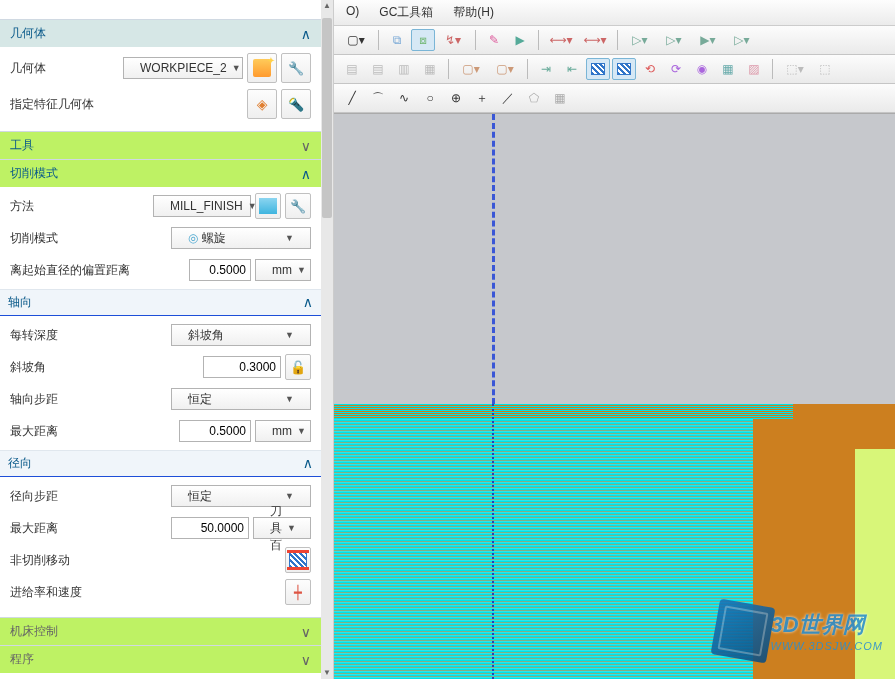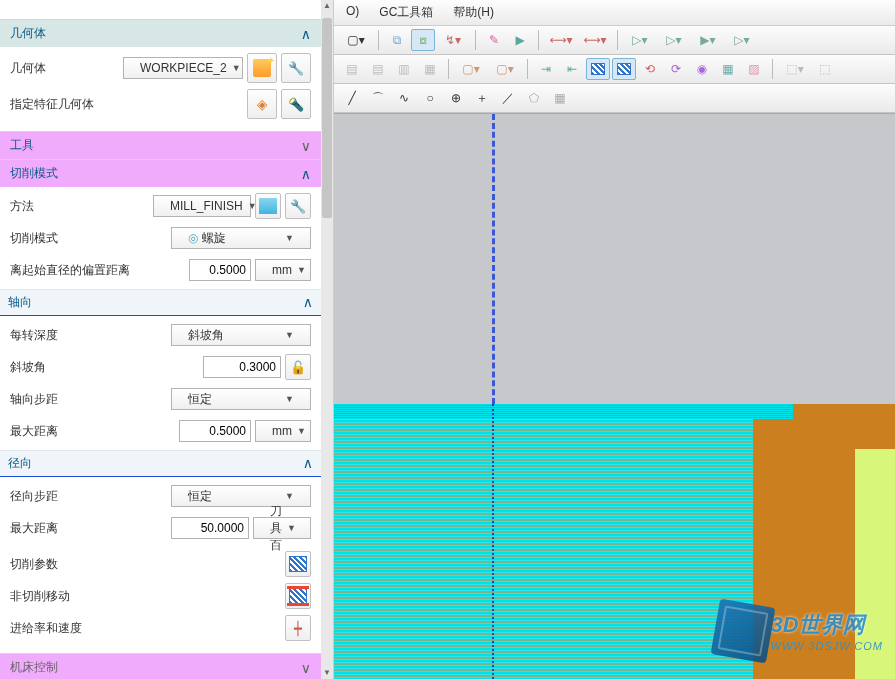--- a/index.html
+++ b/index.html
@@ -7,21 +7,21 @@
 .main-layout { display: flex; width: 100%; height: 100%; }
 
 
 .left-panel { width: 334px; height: 100%; background: #fff; border-right: 1px solid #ccc; display: flex; position: relative; }
 .panel-content { width: 322px; overflow-y: auto; margin-top: 19px; }
 .panel-scroll { width: 12px; background: #e8e8e8; position: relative; }
 .scroll-thumb { position: absolute; top: 18px; left: 1px; width: 10px; height: 200px; background: #c5c5c5; border-radius: 2px; }
 .scroll-arrow { position: absolute; width: 12px; height: 12px; left:0; font-size:8px; text-align:center; color:#666; line-height:12px;}
 .scroll-arrow.top { top:0; } .scroll-arrow.bot { bottom:0; }
 
-.section-header { background: #f0abfc; padding: 5px 10px; display: flex; justify-content: space-between; align-items: center; border-top: 1px solid #d0d9e2; cursor: pointer; }
+.section-header { background: #bef264; padding: 5px 10px; display: flex; justify-content: space-between; align-items: center; border-top: 1px solid #d0d9e2; cursor: pointer; }
 .section-header.top { background: #d6e7e6; }
 .section-title { color: #0a5a8a; }
 .section-title.muted { color: #666; }
 .collapse-icon { color: #0a5a8a; font-size: 14px; }
 .collapse-icon.down { color:#666;}
 .section-body { padding: 6px 10px; }
 
 .row { display: flex; align-items: center; margin-bottom: 6px; gap: 4px; min-height: 26px; }
 .row-label { flex: 0 0 100px; color: #333; }
 .row-label.wide { flex: 0 0 140px; }
@@ -230,28 +230,20 @@
           <span class="row-label">最大距离</span>
           <div class="row-controls">
             <input type="text" style="width: 78px;" value="50.0000">
             <div class="dropdown" style="width:58px">
               <span>刀具百</span>
               <span class="dd-caret">▼</span>
             </div>
           </div>
         </div>
 
-        <div class="row" style="margin-top:10px">
-          <span class="row-label wide">切削参数</span>
-          <div class="row-controls">
-              <span class="icon-btn">
-                <span class="ico-hatch"></span>
-              </span>
-            </div>
-        </div>
         <div class="row">
           <span class="row-label wide">非切削移动</span>
           <div class="row-controls">
               <span class="icon-btn">
                 <span class="ico-hatch-red"></span>
               </span>
             </div>
         </div>
         <div class="row">
           <span class="row-label wide">进给率和速度</span>

